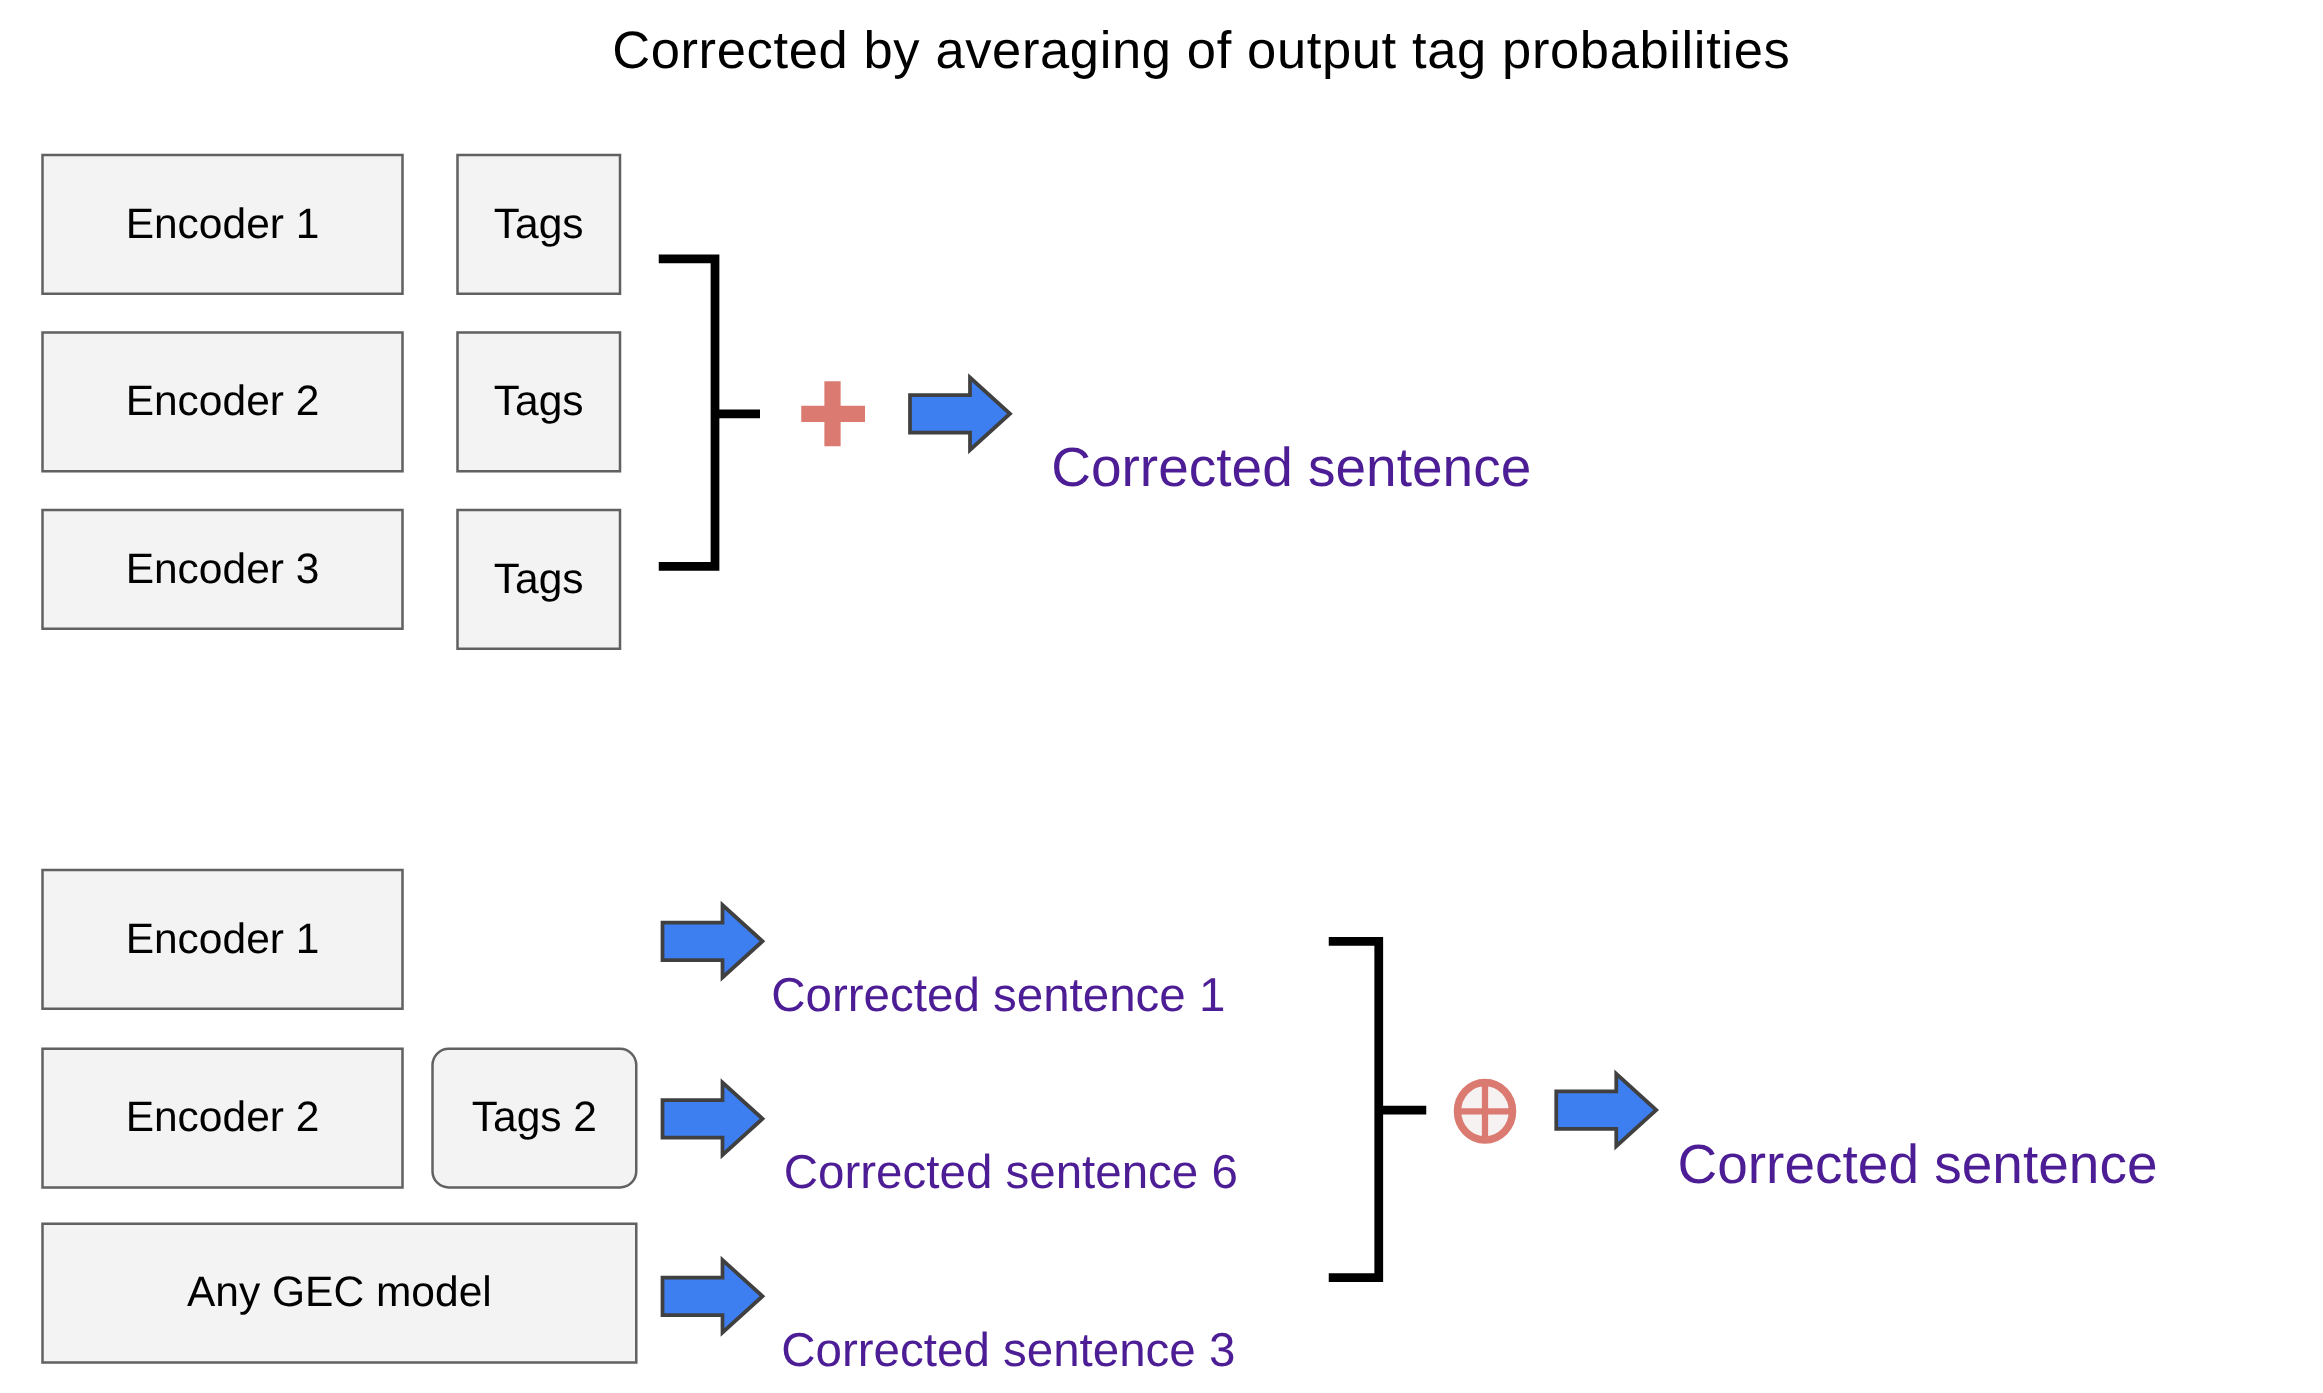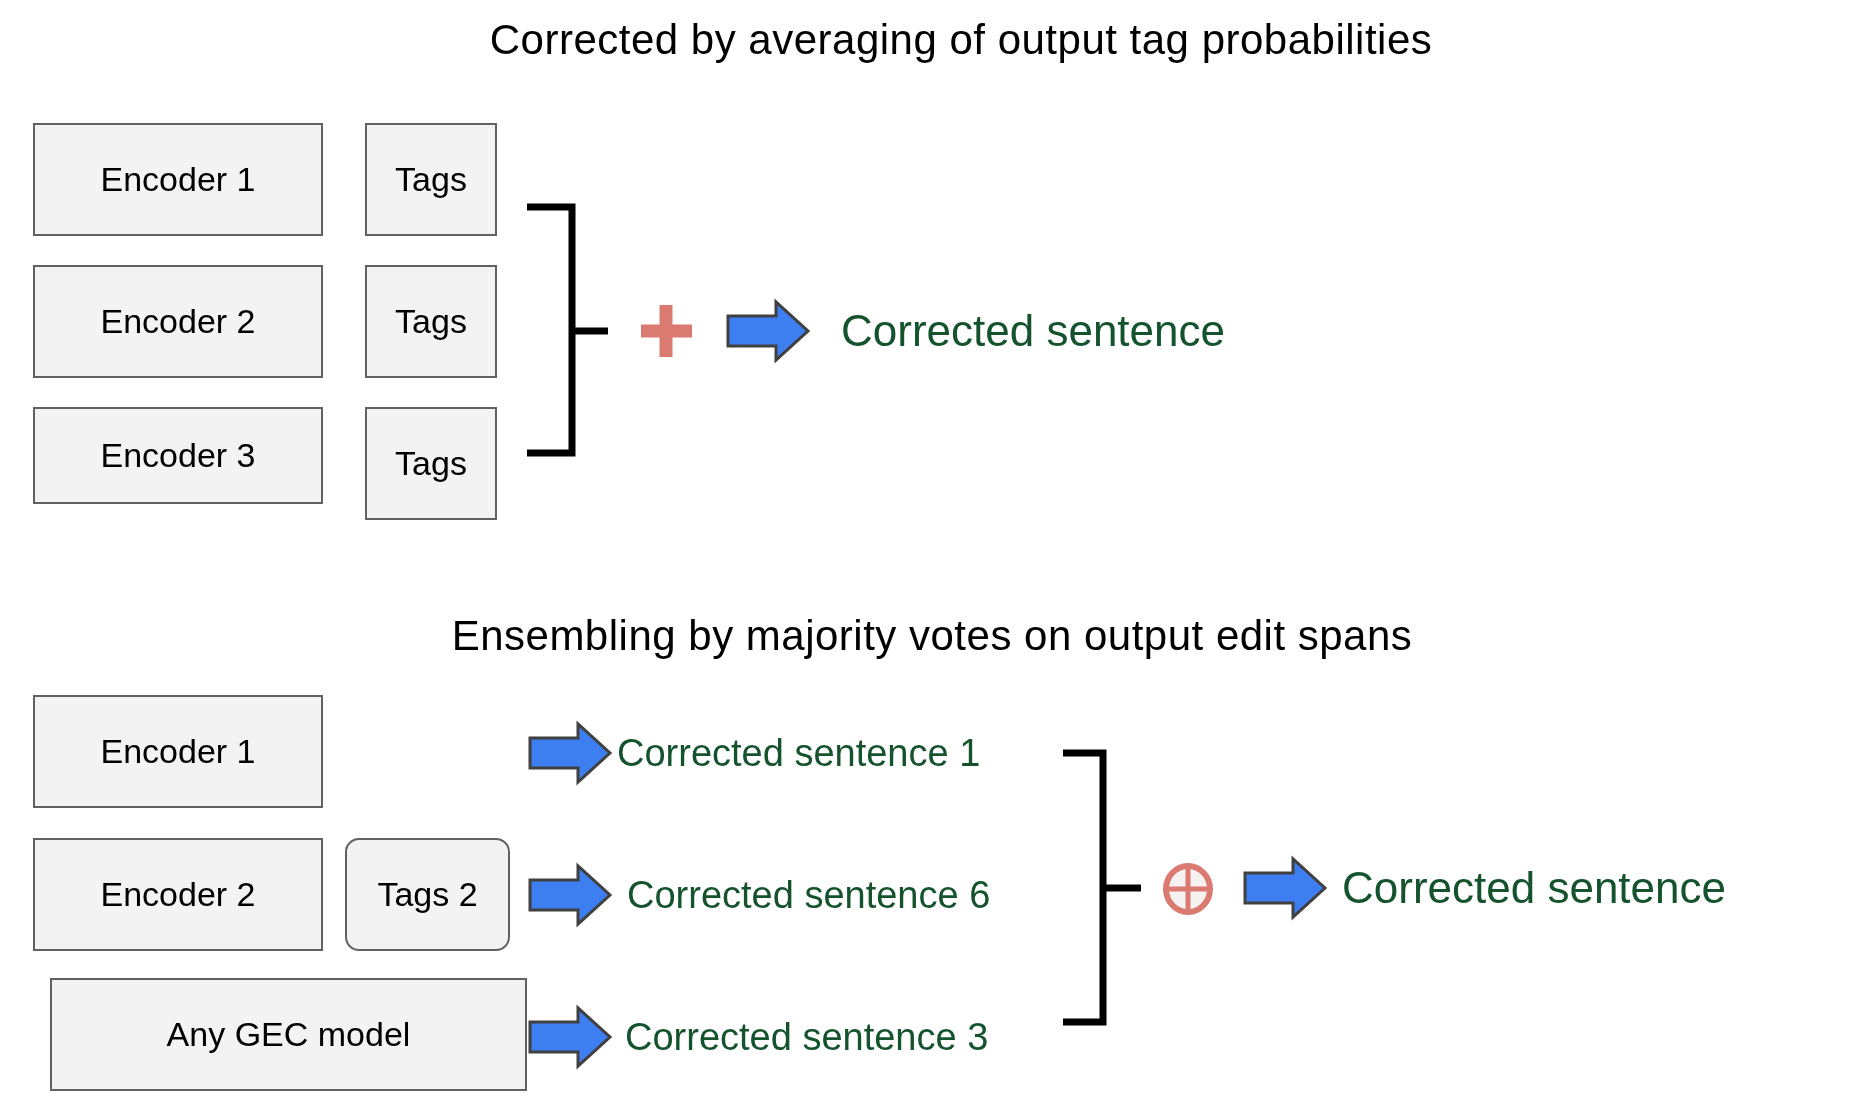--- a/index.html
+++ b/index.html
@@ -40,22 +40,23 @@
     align-items: center;
     justify-content: center;
     font-size: 34px;
     color: #000000;
     white-space: nowrap;
     text-align: right;
   }
   .out-label {
     position: absolute;
     transform: translateY(-50%);
-    color: #14532d;
+    color: #4c1d95;
     white-space: nowrap;
+    margin-top: 44px;
   }
   .out-label.big { font-size: 44px; }
   .out-label.row { font-size: 38px; }
 </style>
 </head>
 <body>
 
 <div class="canvas">
 
   <svg class="overlay" viewBox="0 0 1858 1114" xmlns="http://www.w3.org/2000/svg">
@@ -93,28 +94,27 @@
   <div class="box" style="left:365px; top:123px; width:132px; height:113px;">Tags</div>
 
   <div class="box" style="left:33px; top:265px; width:290px; height:113px;">Encoder 2</div>
   <div class="box" style="left:365px; top:265px; width:132px; height:113px;">Tags</div>
 
   <div class="box" style="left:33px; top:407px; width:290px; height:97px;">Encoder 3</div>
   <div class="box" style="left:365px; top:407px; width:132px; height:113px;">Tags</div>
 
   <div class="out-label big" style="left:841px; top:331px;">Corrected sentence</div>
 
-  <div class="title" style="left:932px; top:612px;">Ensembling by majority votes on output edit spans</div>
 
   <div class="box" style="left:33px; top:695px; width:290px; height:113px;">Encoder 1</div>
 
   <div class="box" style="left:33px; top:838px; width:290px; height:113px;">Encoder 2</div>
   <div class="box" style="left:345px; top:838px; width:165px; height:113px;border-radius:14px;">Tags 2</div>
 
-  <div class="box" style="left:50px; top:978px; width:477px; height:113px;">Any GEC model</div>
+  <div class="box" style="left:33px; top:978px; width:477px; height:113px;">Any GEC model</div>
 
   <div class="out-label row" style="left:617px; top:753px;">Corrected sentence 1</div>
   <div class="out-label row" style="left:627px; top:895px;">Corrected sentence 6</div>
   <div class="out-label row" style="left:625px; top:1037px;">Corrected sentence 3</div>
 
   <div class="out-label big" style="left:1342px; top:888px;">Corrected sentence</div>
 
 </div>
 
 </body></html>

